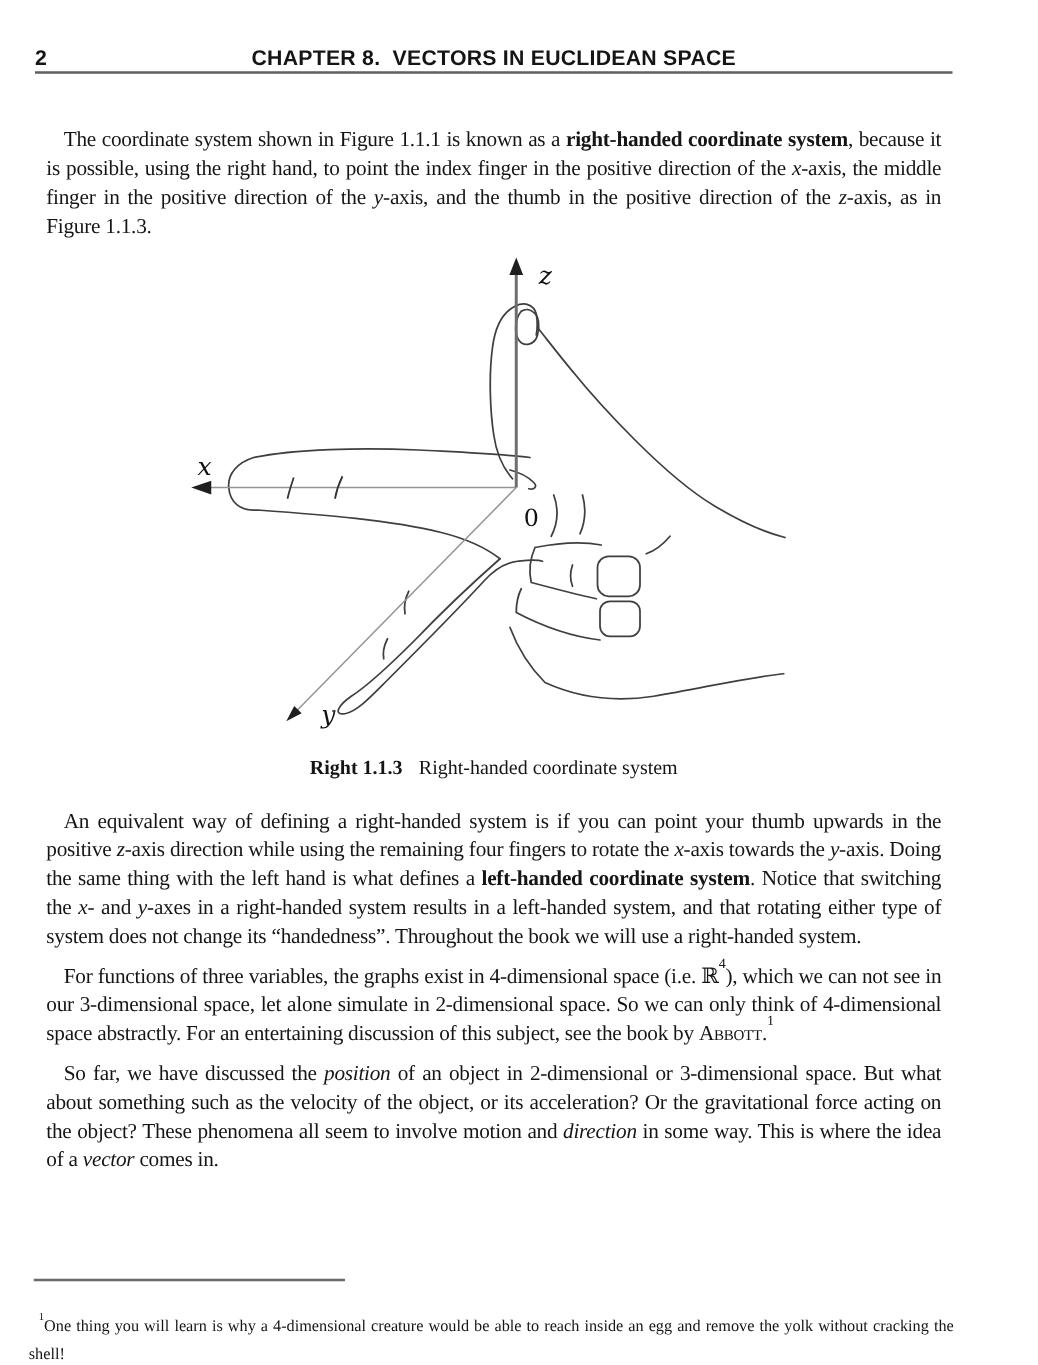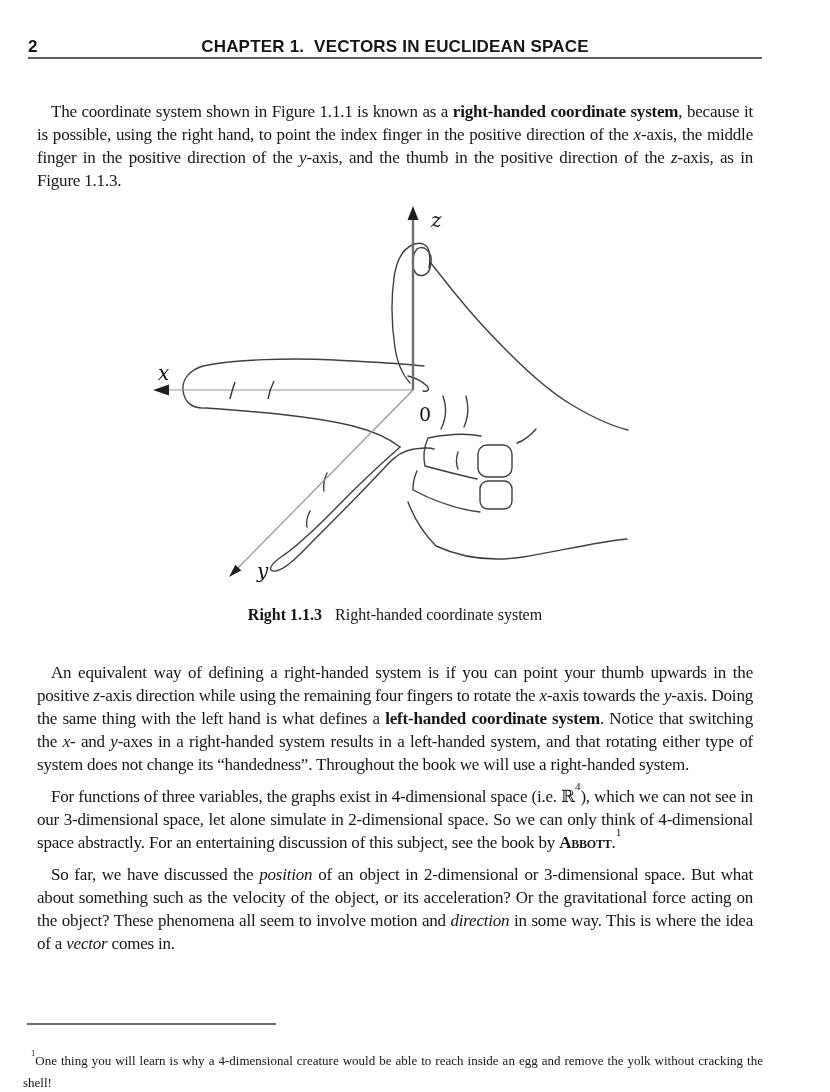--- a/index.html
+++ b/index.html
@@ -16,24 +16,24 @@
   .chapter-title {
     position:absolute; left:28px; top:37px; width:734px; text-align:center;
     font-family:"Liberation Sans",sans-serif; font-weight:700; font-size:17px;
     white-space:pre; letter-spacing:.2px;
   }
   .header-rule { position:absolute; left:28px; top:57px; width:734px; height:2px; background:#5f5f5f; }
   
   .body-text { font-size:17px; line-height:23px; text-align:justify; letter-spacing:-0.2px; }
   .para { margin:9px; text-indent:14px; }
   .block-p1 { position:absolute; left:28px; top:91px; width:734px; }
-  .block-body2 { position:absolute; left:28px; top:652px; width:734px; }
+  .block-body2 { position:absolute; left:28px; top:636px; width:734px; }
   .seg-b { font-weight:700; }
   .seg-i { font-style:italic; }
-  .seg-sc { font-variant:small-caps;font-weight:bold; }
+  .seg-sc { font-variant:small-caps; }
   sup { font-size:66%; line-height:0; position:relative; top:-0.45em; }
   
   .figure-wrap { position:absolute; left:140px; top:200px; width:500px; height:400px; }
   .axis-label { font:italic 20px "DejaVu Serif",serif; fill:#111; }
   .origin-label { font:19px "DejaVu Serif",serif; fill:#111; }
   .figure-caption {
     position:absolute; left:28px; top:604px; width:734px; text-align:center;
     font-size:16px; line-height:22px;
   }
   .caption-label { font-weight:700; margin-right:13px; }
@@ -44,21 +44,21 @@
     font-size:13px; line-height:22px; text-align:justify;margin-top:20px;
   }
   .fn-para { margin:0; text-indent:8px; }
 </style>
 </head>
 <body>
 
 <div class="page">
 
   <div class="page-number">2</div>
-  <div class="chapter-title">CHAPTER 1.  VECTORS IN EUCLIDEAN SPACE</div>
+  <div class="chapter-title">CHAPTER 8.  VECTORS IN EUCLIDEAN SPACE</div>
   <div class="header-rule"></div>
 
   <div class="block-p1 body-text">
     <p class="para"><span>The coordinate system shown in Figure 1.1.1 is known as a </span><span class="seg-b">right-handed coordinate system</span><span>, because it is possible, using the right hand, to point the index finger in the positive direction of the </span><span class="seg-i">x</span><span>-axis, the middle finger in the positive direction of the </span><span class="seg-i">y</span><span>-axis, and the thumb in the positive direction of the </span><span class="seg-i">z</span><span>-axis, as in Figure 1.1.3.</span></p>
   </div>
 
   <div class="figure-wrap">
     <svg viewBox="0 0 500 400" width="500" height="400">
 
       <g fill="none" stroke="#3f3f3f" stroke-width="1.4" stroke-linecap="round" stroke-linejoin="round">

